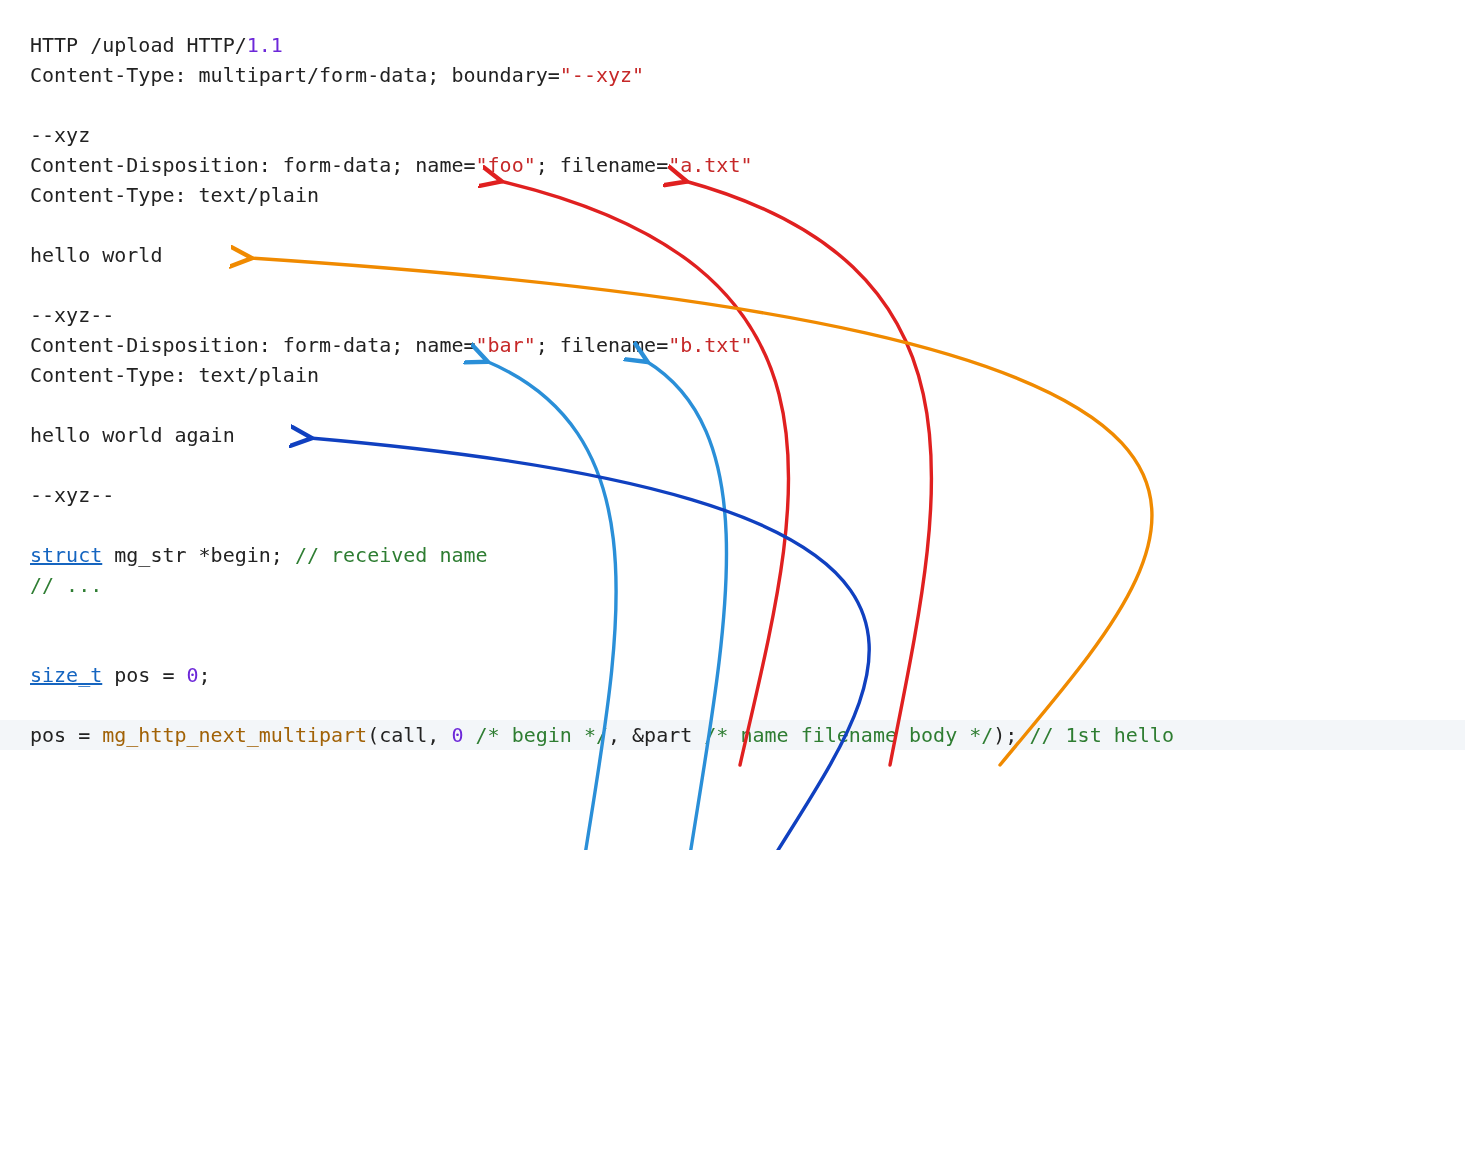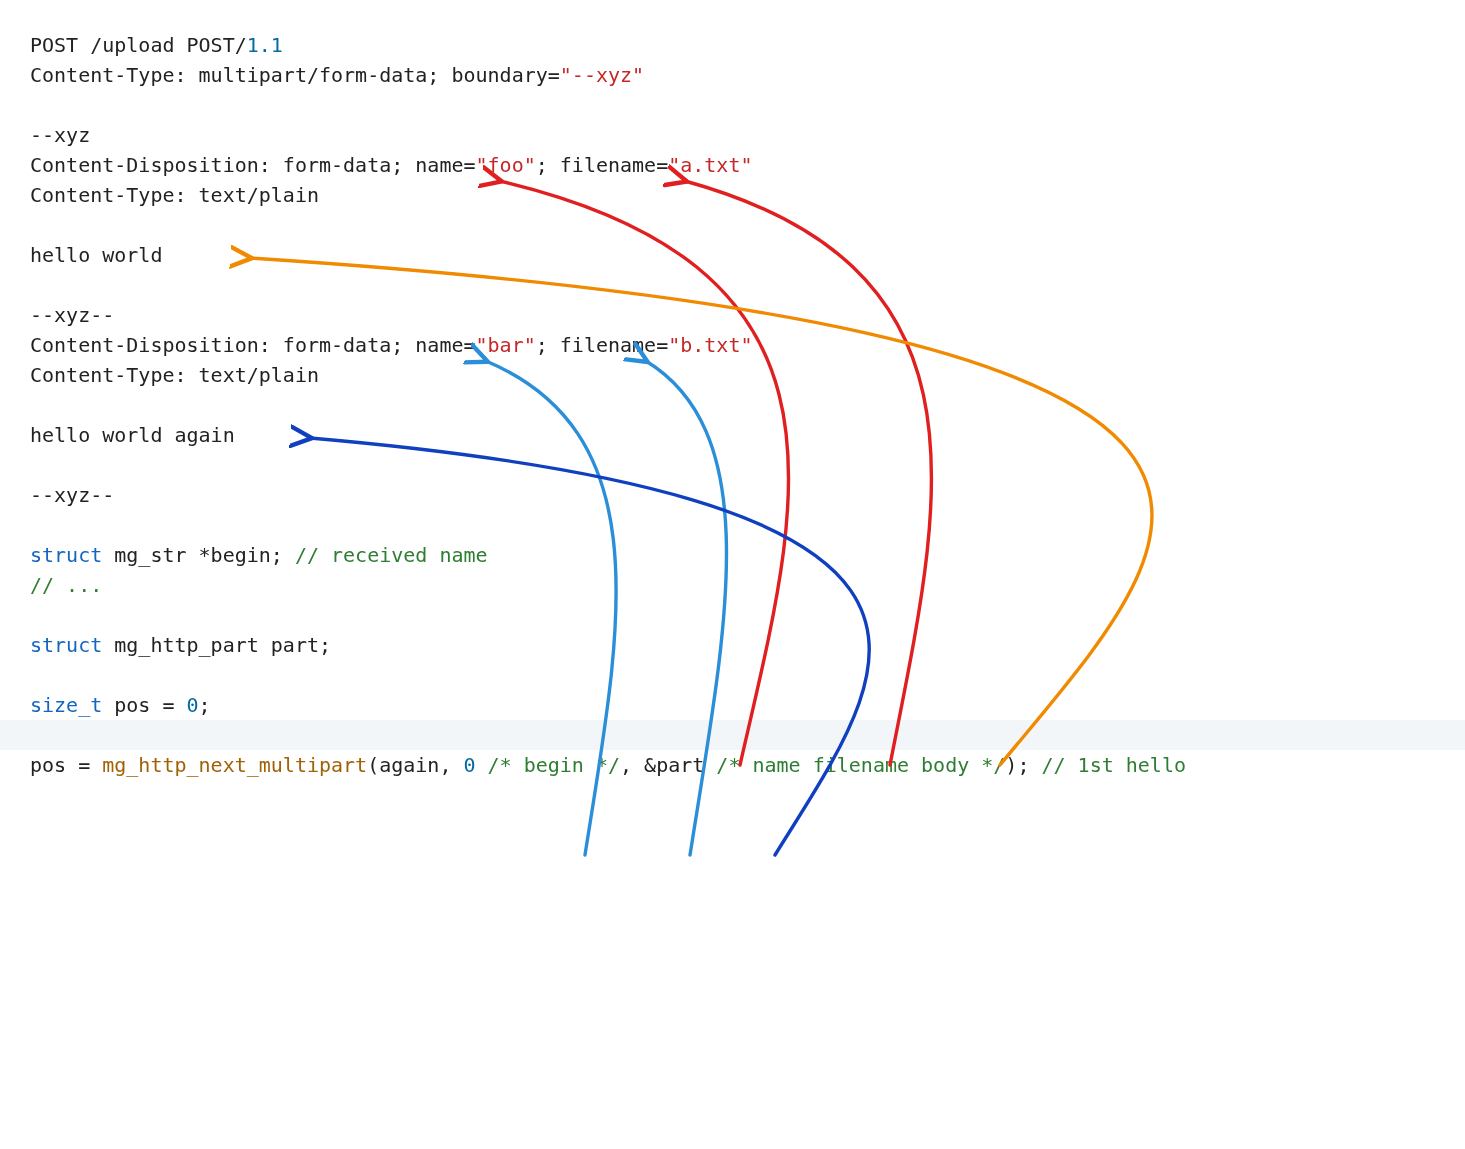--- a/index.html
+++ b/index.html
@@ -15,22 +15,22 @@
     padding: 30px 30px 40px 30px;
     position: relative;
     width: 1465px;
     box-sizing: border-box;
   }
   pre {
     margin: 0;
     font-family: inherit;
     white-space: pre;
   }
-  .c-kw    { color: #1565c0; }       
-  .c-num   { color: #0369a1; }       
+  .c-kw    { color: #1565c0; text-decoration: underline; }       
+  .c-num   { color: #6d28d9; }       
   .c-str   { color: #c62828; }       
   .c-cmt   { color: #2e7d32; }       
   .c-ident { color: #a16207; }       
   .c-plain { color: #222; }
 
   .hl-row {
     position: absolute;
     left: 0;
     right: 0;
     height: 30px;
@@ -43,45 +43,44 @@
     position: absolute;
     top: 0; left: 0;
     pointer-events: none;
     z-index: 2;
   }
 </style>
 </head>
 <body>
 
 <div id="code-stack">
-    <pre><span class="c-plain">POST /upload POST/</span><span class="c-num">1.1</span></pre>
+    <pre><span class="c-plain">HTTP /upload HTTP/</span><span class="c-num">1.1</span></pre>
     <pre><span class="c-plain">Content-Type: multipart/form-data; boundary=</span><span class="c-str">"--xyz"</span></pre>
     <pre>&nbsp;</pre>
     <pre><span class="c-plain">--xyz</span></pre>
     <pre><span class="c-plain">Content-Disposition: form-data; name=</span><span class="c-str">"foo"</span><span class="c-plain">; filename=</span><span class="c-str">"a.txt"</span></pre>
     <pre><span class="c-plain">Content-Type: text/plain</span></pre>
     <pre>&nbsp;</pre>
     <pre><span class="c-plain">hello world</span></pre>
     <pre>&nbsp;</pre>
     <pre><span class="c-plain">--xyz--</span></pre>
     <pre><span class="c-plain">Content-Disposition: form-data; name=</span><span class="c-str">"bar"</span><span class="c-plain">; filename=</span><span class="c-str">"b.txt"</span></pre>
     <pre><span class="c-plain">Content-Type: text/plain</span></pre>
     <pre>&nbsp;</pre>
     <pre><span class="c-plain">hello world again</span></pre>
     <pre>&nbsp;</pre>
     <pre><span class="c-plain">--xyz--</span></pre>
     <pre>&nbsp;</pre>
     <pre><span class="c-kw">struct</span><span class="c-plain"> mg_str *begin; </span><span class="c-cmt">// received name</span></pre>
     <pre><span class="c-cmt">// ...</span></pre>
     <pre>&nbsp;</pre>
-    <pre><span class="c-kw">struct</span><span class="c-plain"> mg_http_part part;</span></pre>
     <pre>&nbsp;</pre>
     <pre><span class="c-kw">size_t</span><span class="c-plain"> pos = </span><span class="c-num">0</span><span class="c-plain">;</span></pre>
     <pre>&nbsp;</pre>
-    <pre><span class="c-plain">pos = </span><span class="c-ident">mg_http_next_multipart</span><span class="c-plain">(again, </span><span class="c-num">0</span><span class="c-plain"> </span><span class="c-cmt">/* begin */</span><span class="c-plain">, &amp;part </span><span class="c-cmt">/* name filename body */</span><span class="c-plain">); </span><span class="c-cmt">// 1st hello</span></pre>
+    <pre><span class="c-plain">pos = </span><span class="c-ident">mg_http_next_multipart</span><span class="c-plain">(call, </span><span class="c-num">0</span><span class="c-plain"> </span><span class="c-cmt">/* begin */</span><span class="c-plain">, &amp;part </span><span class="c-cmt">/* name filename body */</span><span class="c-plain">); </span><span class="c-cmt">// 1st hello</span></pre>
     <pre>&nbsp;</pre>
     <pre>&nbsp;</pre>
   </div>
 <svg id="arrow-layer" width="1465" height="910" viewBox="0 0 1465 910">
     <defs>
       <marker id="ah-arrow_red" viewBox="0 0 12 12" refX="2" refY="6" markerWidth="7" markerHeight="7" orient="auto">
         <path d="M12,1 L1,6 L12,11" fill="none" stroke="#e02020" stroke-width="2.2" stroke-linecap="round" stroke-linejoin="round"></path>
       </marker>
       <marker id="ah-arrow_orange" viewBox="0 0 12 12" refX="2" refY="6" markerWidth="7" markerHeight="7" orient="auto">
         <path d="M12,1 L1,6 L12,11" fill="none" stroke="#f08a00" stroke-width="2.2" stroke-linecap="round" stroke-linejoin="round"></path>

